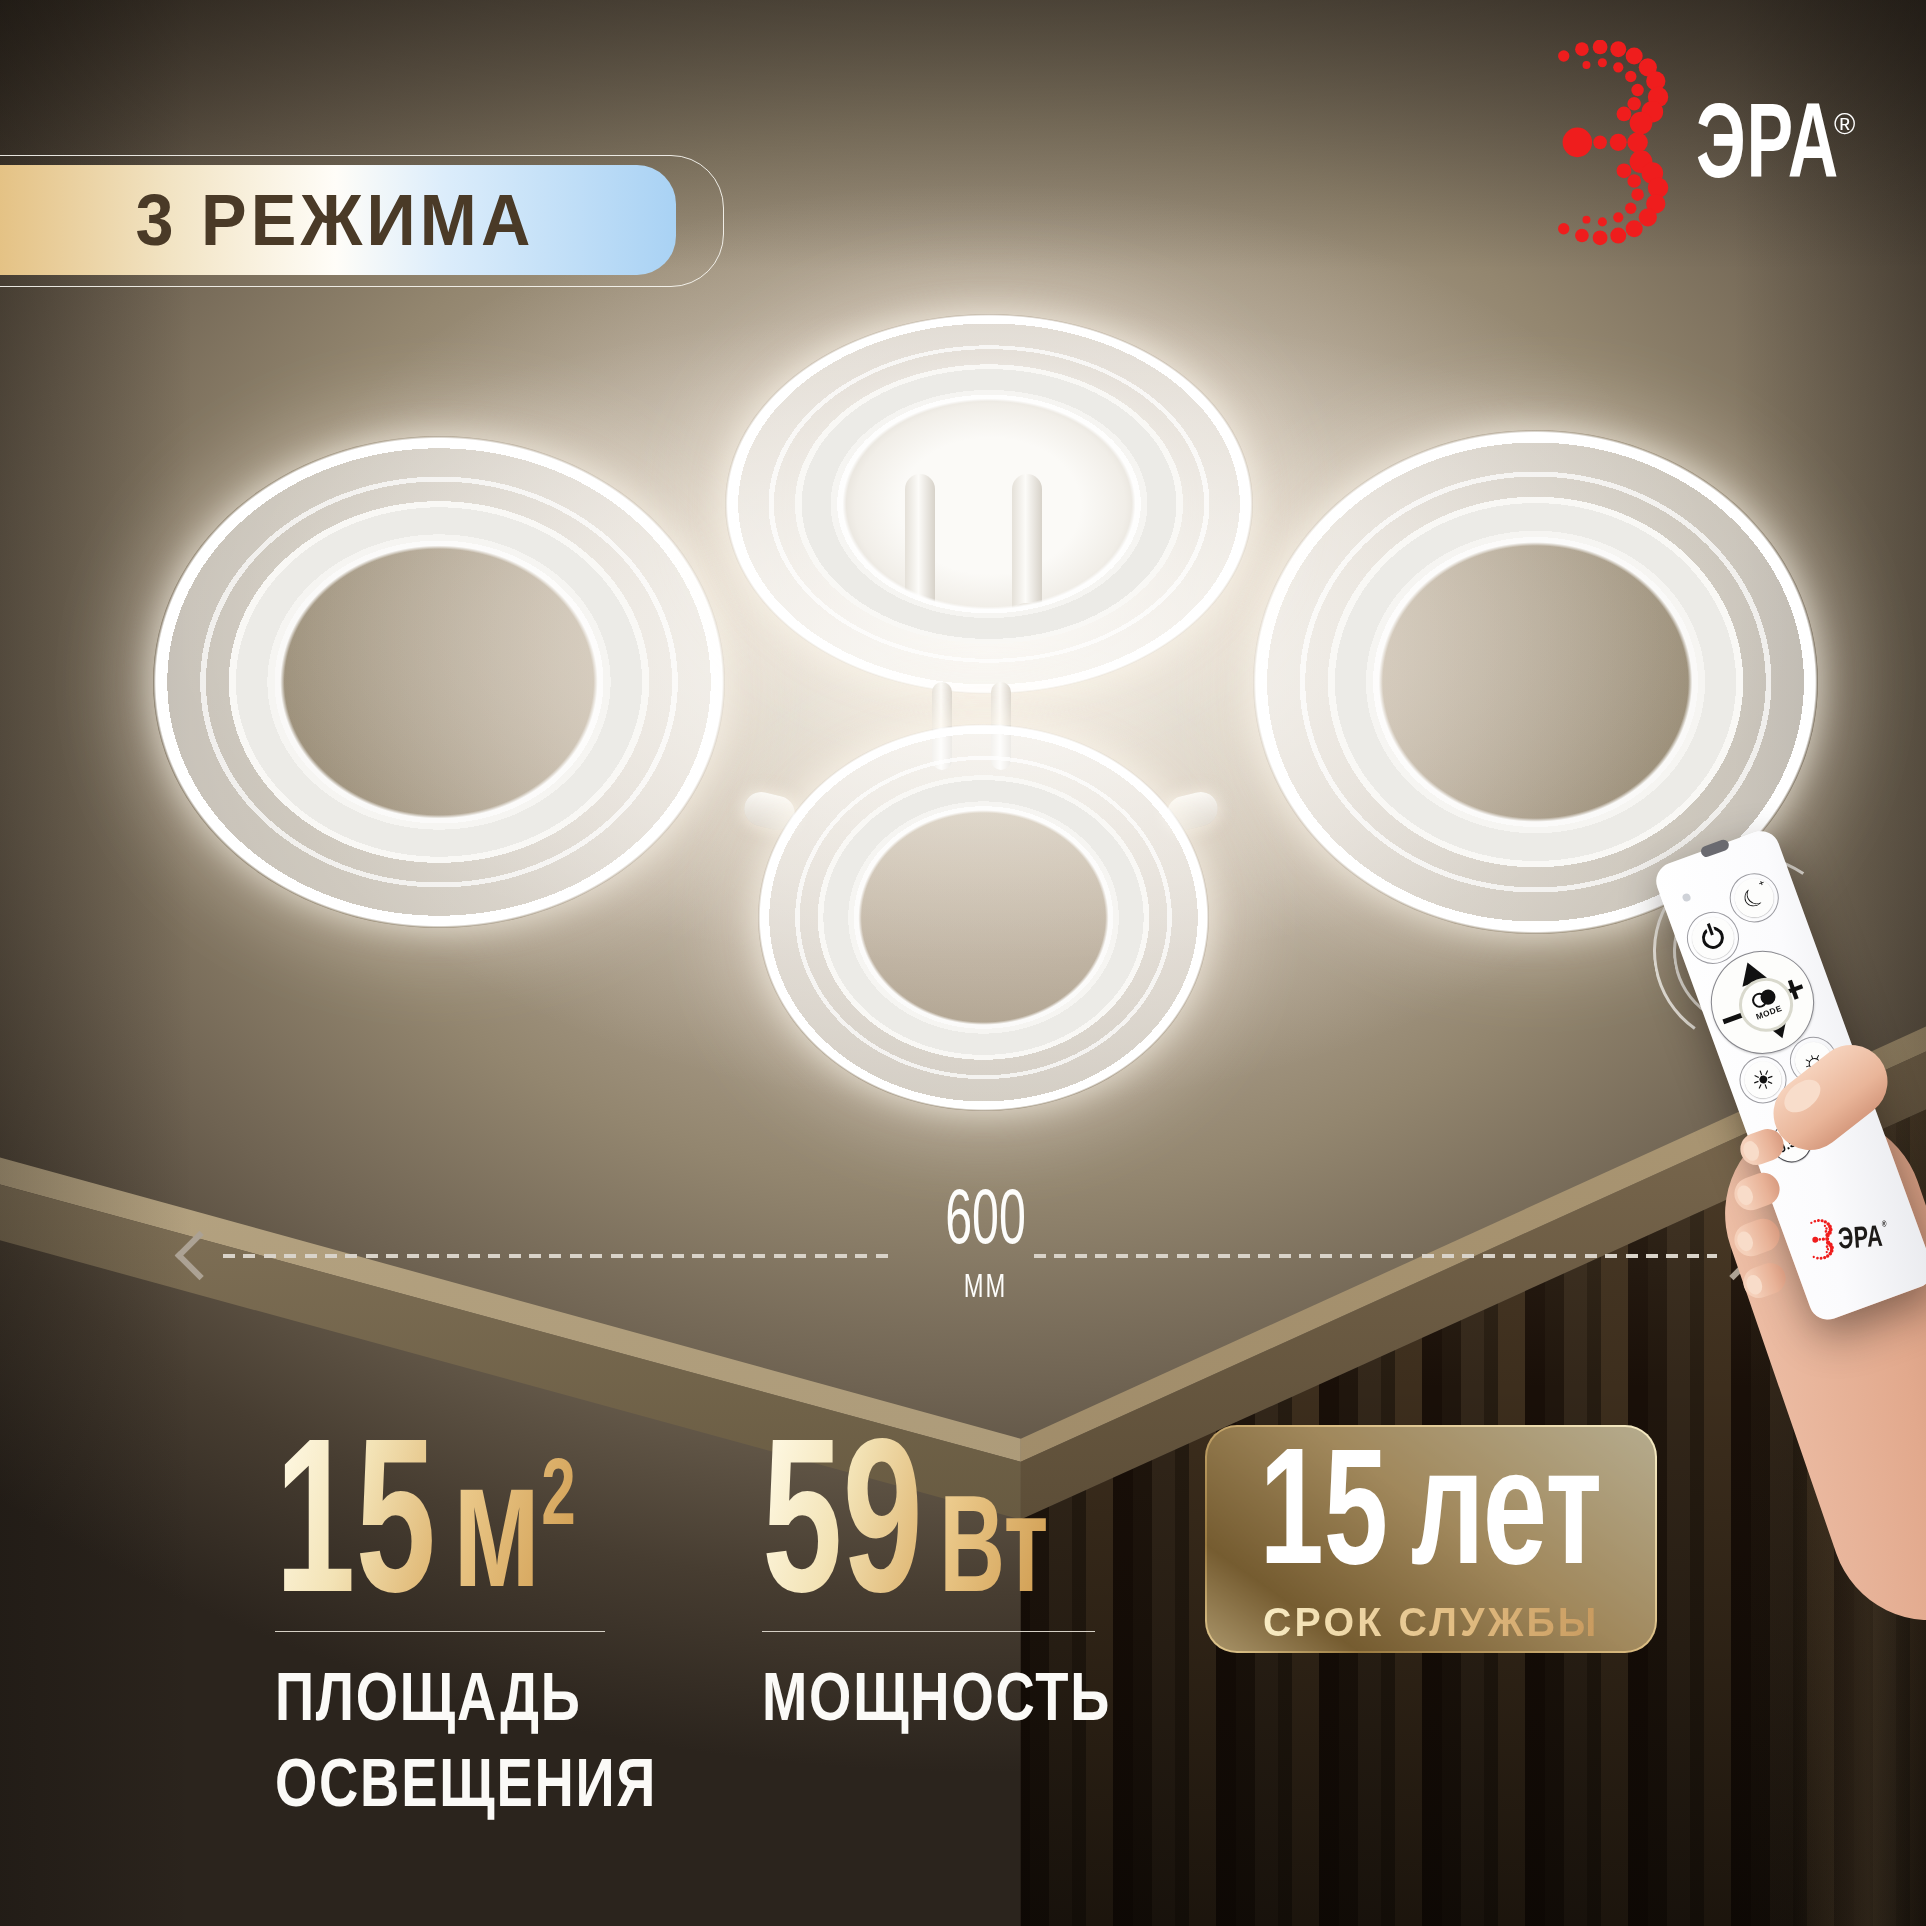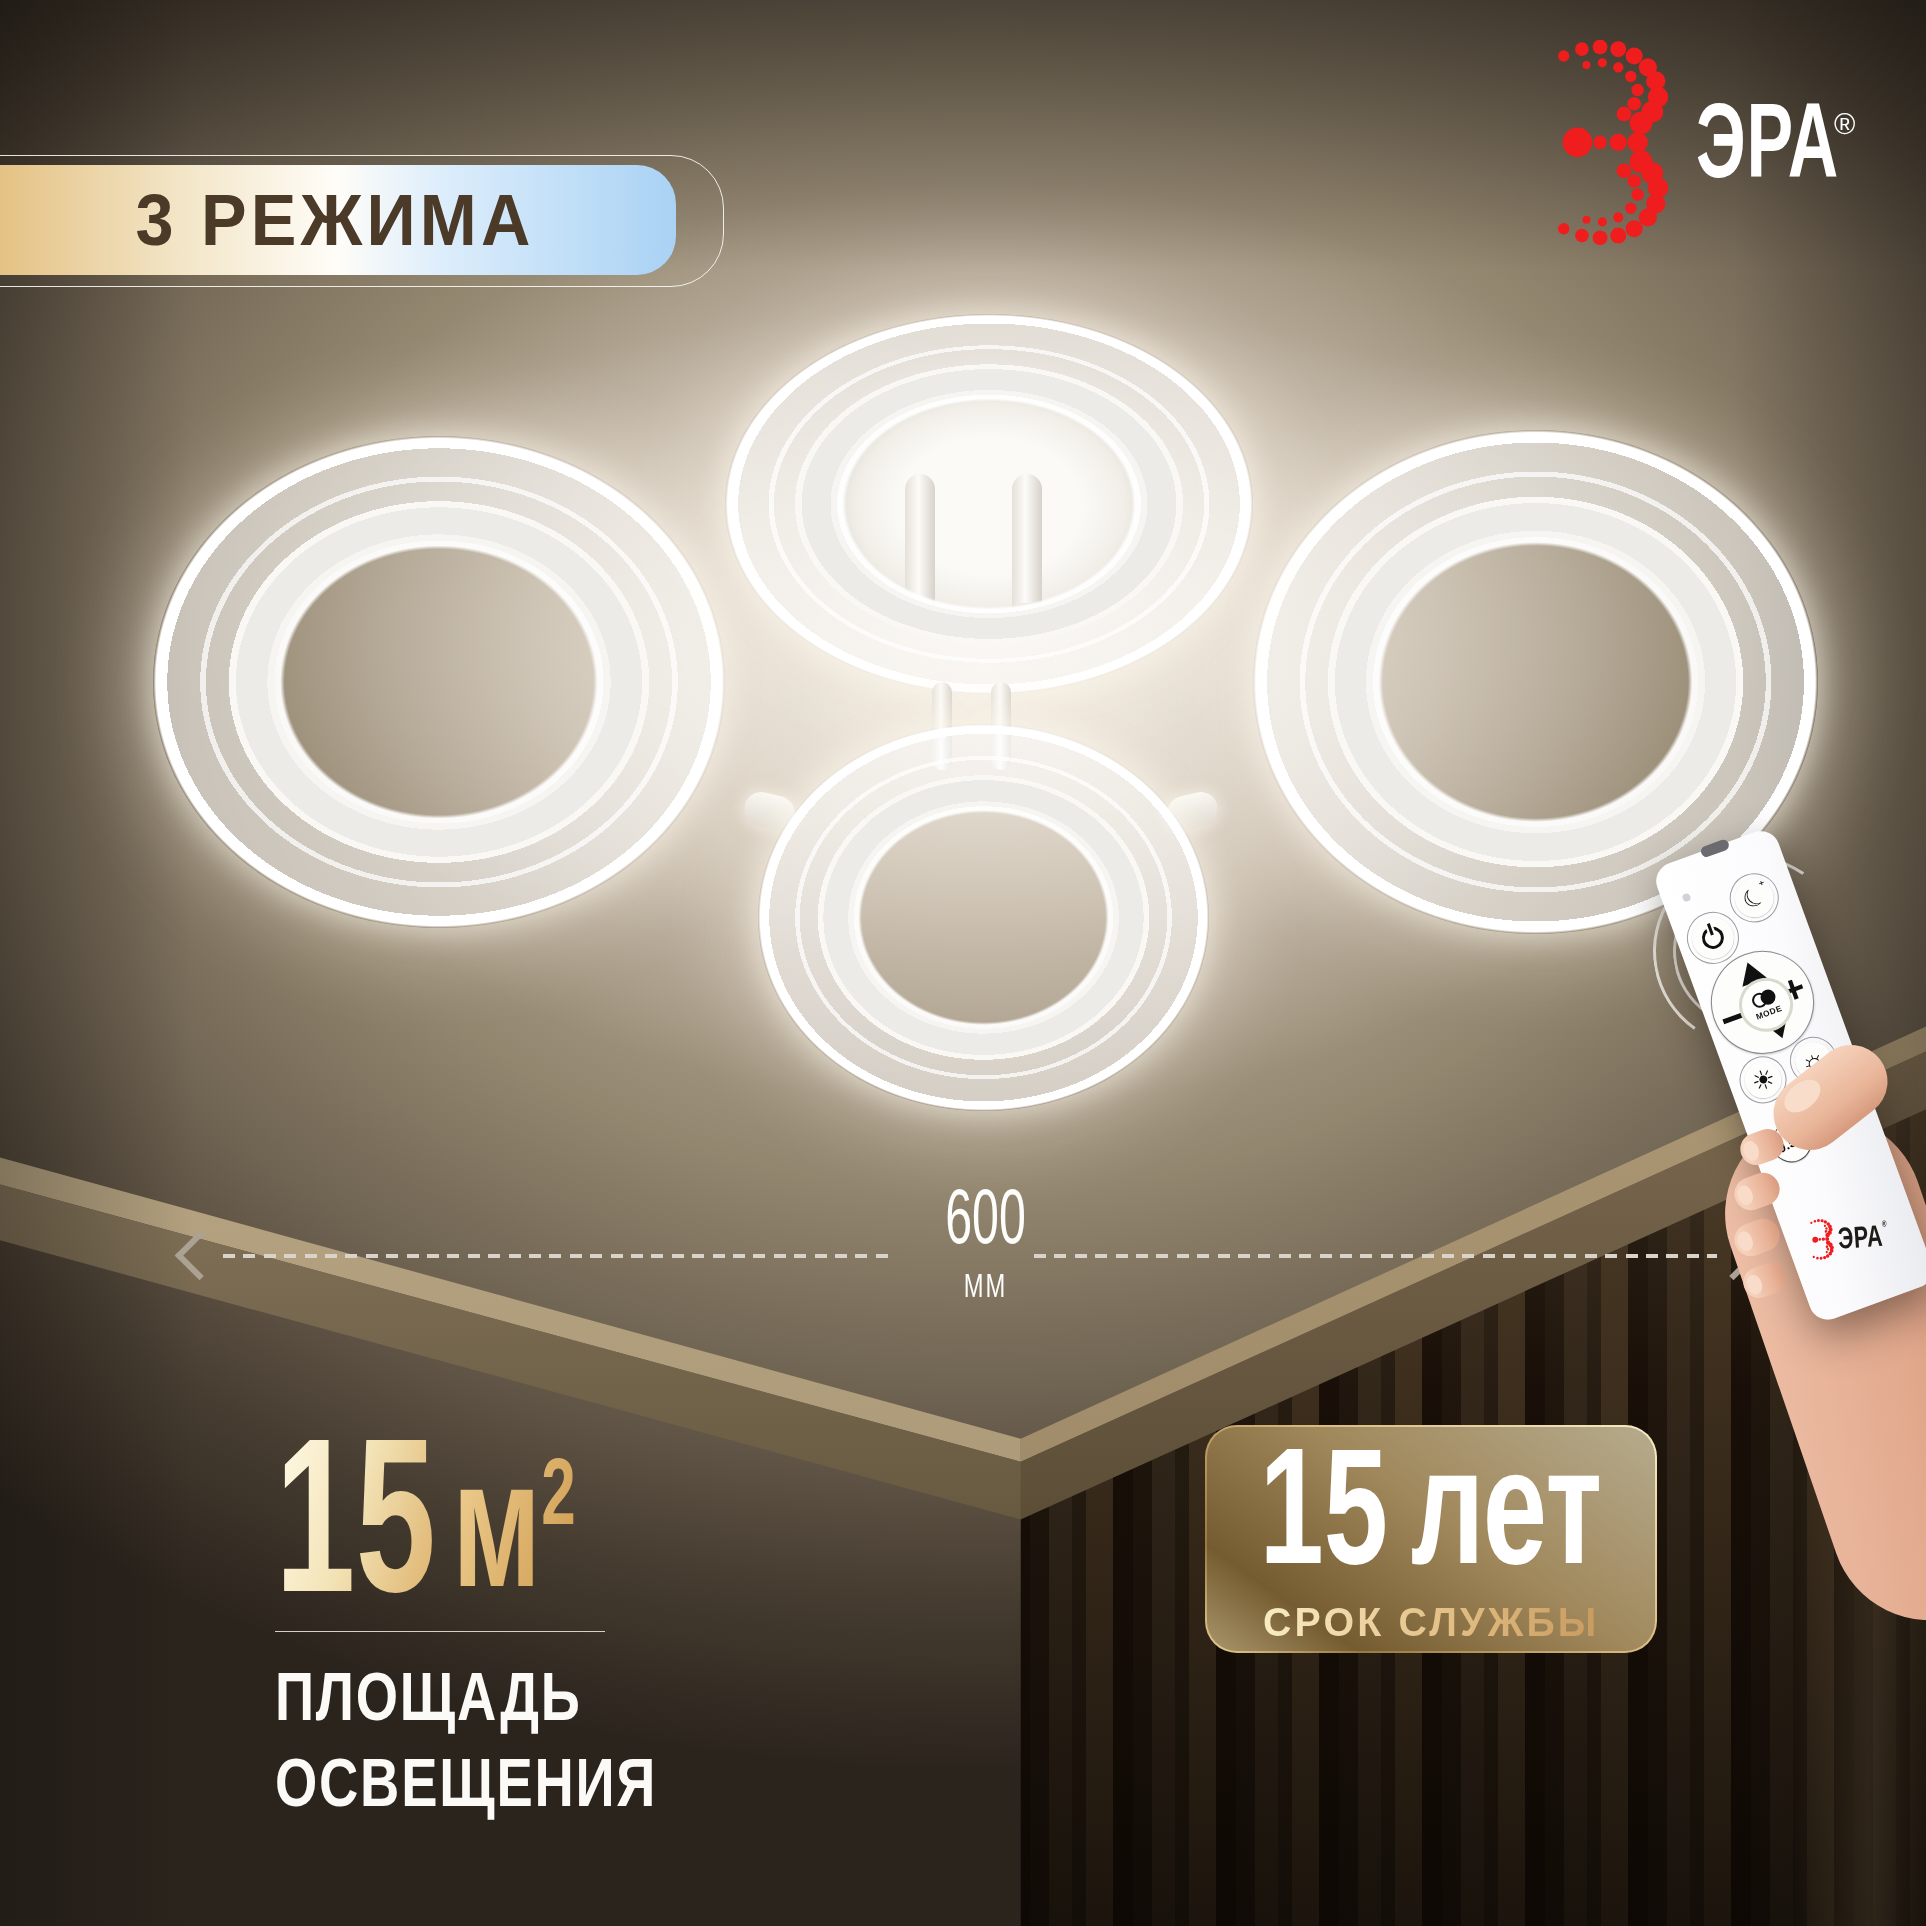--- a/index.html
+++ b/index.html
@@ -227,20 +227,28 @@
       <span class="num-value">15</span>
       <span class="num-unit" style="font-size:182px;"><span>м</span><sup style="font-size:94px;vertical-align:super;">2</sup></span>
     </div>
     <div class="spec-divider" style="width:330px;margin-top:25px;"></div>
     <div class="spec-label" style="margin-top:22px;">
       <div>ПЛОЩАДЬ</div>
       <div>ОСВЕЩЕНИЯ</div>
     </div>
   </div>
 
+  <div class="abs" style="left:762px;top:1426px;">
+    <div class="num-row">
+      <span class="num-value">59</span>
+      <span class="num-unit" style="font-size:138px;">Вт</span>
+    </div>
+    <div class="spec-divider" style="width:333px;margin-top:25px;"></div>
+    <div class="spec-label" style="margin-top:22px;">МОЩНОСТЬ</div>
+  </div>
 
   <div class="abs life-box">
     <div class="life-inner">
       <div class="life-row">
         <span class="life-value">15</span>
         <span class="life-unit">лет</span>
       </div>
       <div class="life-label">СРОК СЛУЖБЫ</div>
     </div>
   </div>

